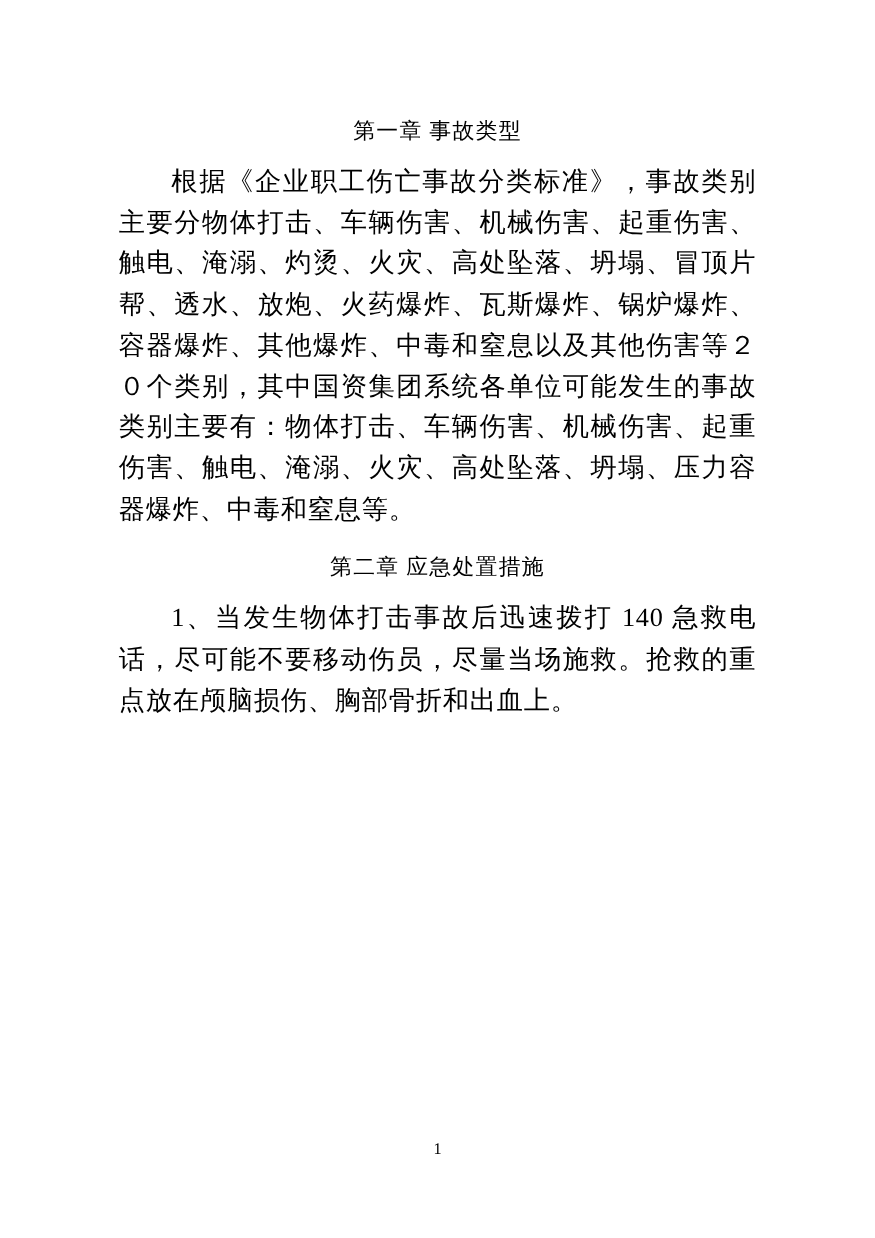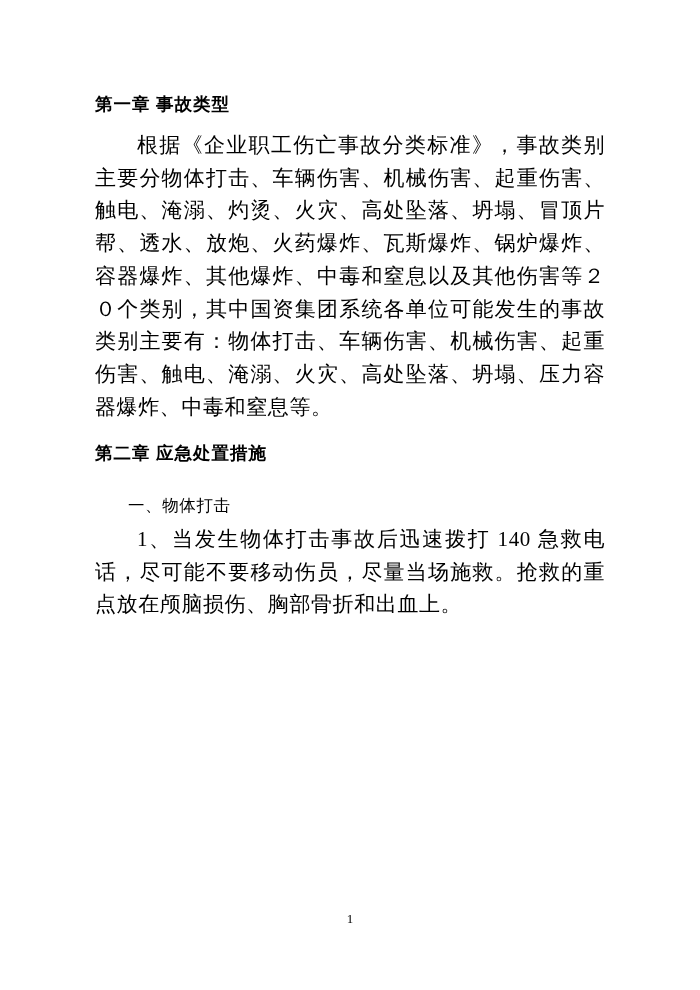--- a/index.html
+++ b/index.html
@@ -18,28 +18,29 @@
     box-sizing: border-box;
   }
   .content {
     position: absolute;
     top: 88px;
     left: 95px;
     right: 95px;
   }
   .chapter-title {
     font-size: 17.5px;
-    font-weight: bold;
+    font-weight: normal;
+    text-align: center;
     line-height: 33px;
     margin: 0 0 8px 0;
     letter-spacing: 1px;
   }
   .chapter-title.second {
     margin-top: 14px;
-    margin-bottom: 20px;
+    margin-bottom: 8px;
   }
   .para {
     font-size: 21px;
     line-height: 32.7px;
     text-align: justify;
     text-indent: 2em;
     margin: 0;
     letter-spacing: 0.6px;
   }
   .section-heading {
@@ -65,21 +66,20 @@
 
 <div class="page">
   <div class="content">
 
     <h1 class="chapter-title">第一章 事故类型</h1>
 
     <p class="para">根据《企业职工伤亡事故分类标准》，事故类别主要分物体打击、车辆伤害、机械伤害、起重伤害、触电、淹溺、灼烫、火灾、高处坠落、坍塌、冒顶片帮、透水、放炮、火药爆炸、瓦斯爆炸、锅炉爆炸、容器爆炸、其他爆炸、中毒和窒息以及其他伤害等２０个类别，其中国资集团系统各单位可能发生的事故类别主要有：物体打击、车辆伤害、机械伤害、起重伤害、触电、淹溺、火灾、高处坠落、坍塌、压力容器爆炸、中毒和窒息等。</p>
 
     <h1 class="chapter-title second">第二章 应急处置措施</h1>
 
-    <p class="section-heading">一、物体打击</p>
 
     <p class="para">1、当发生物体打击事故后迅速拨打 140 急救电话，尽可能不要移动伤员，尽量当场施救。抢救的重点放在颅脑损伤、胸部骨折和出血上。</p>
 
 
 
   </div>
 
   <div class="page-number">1</div>
 </div>
 

